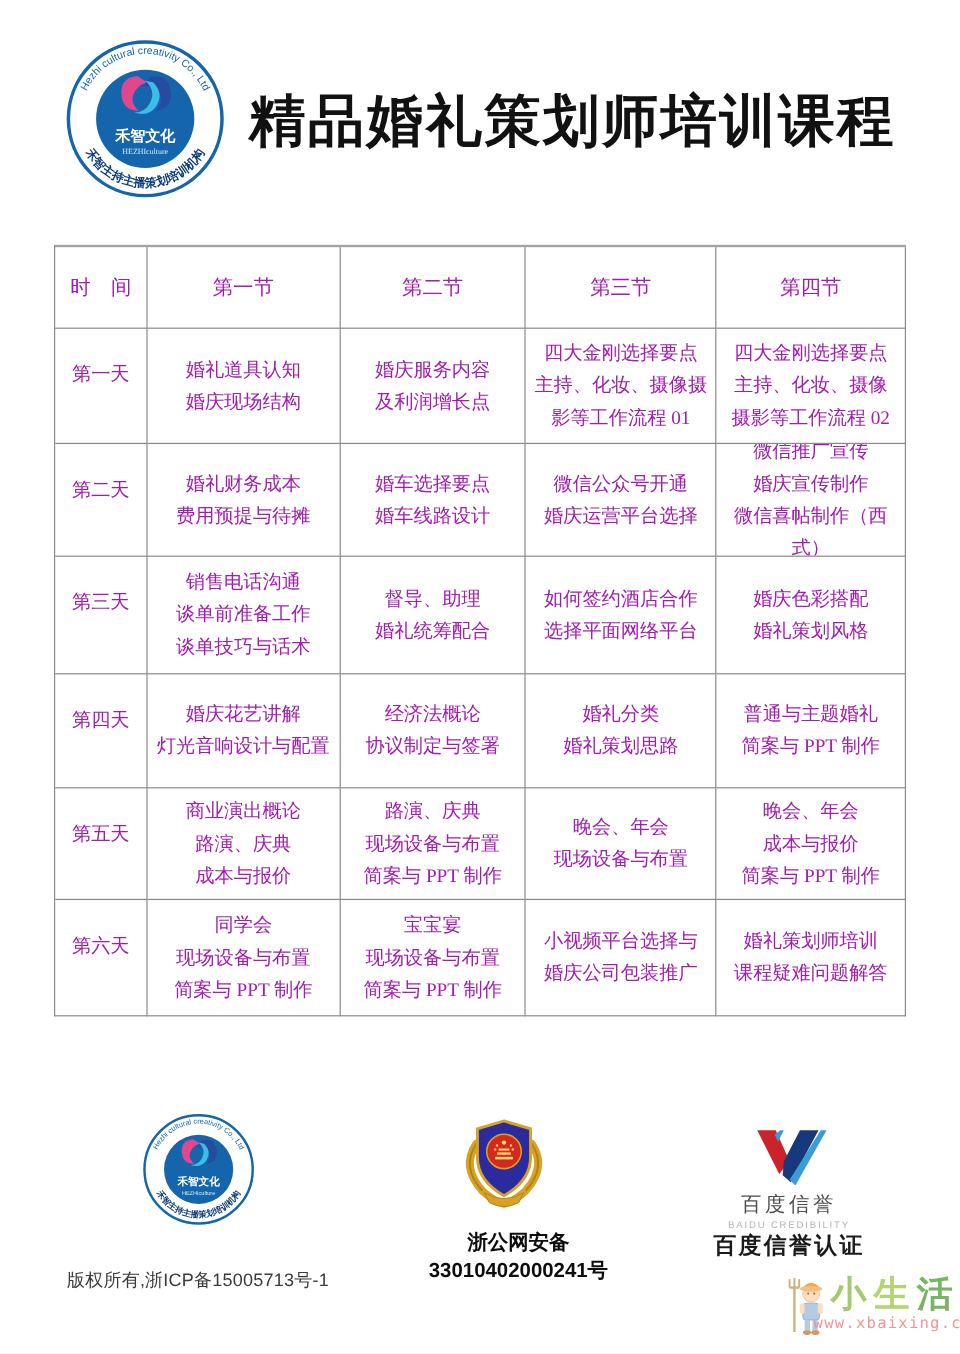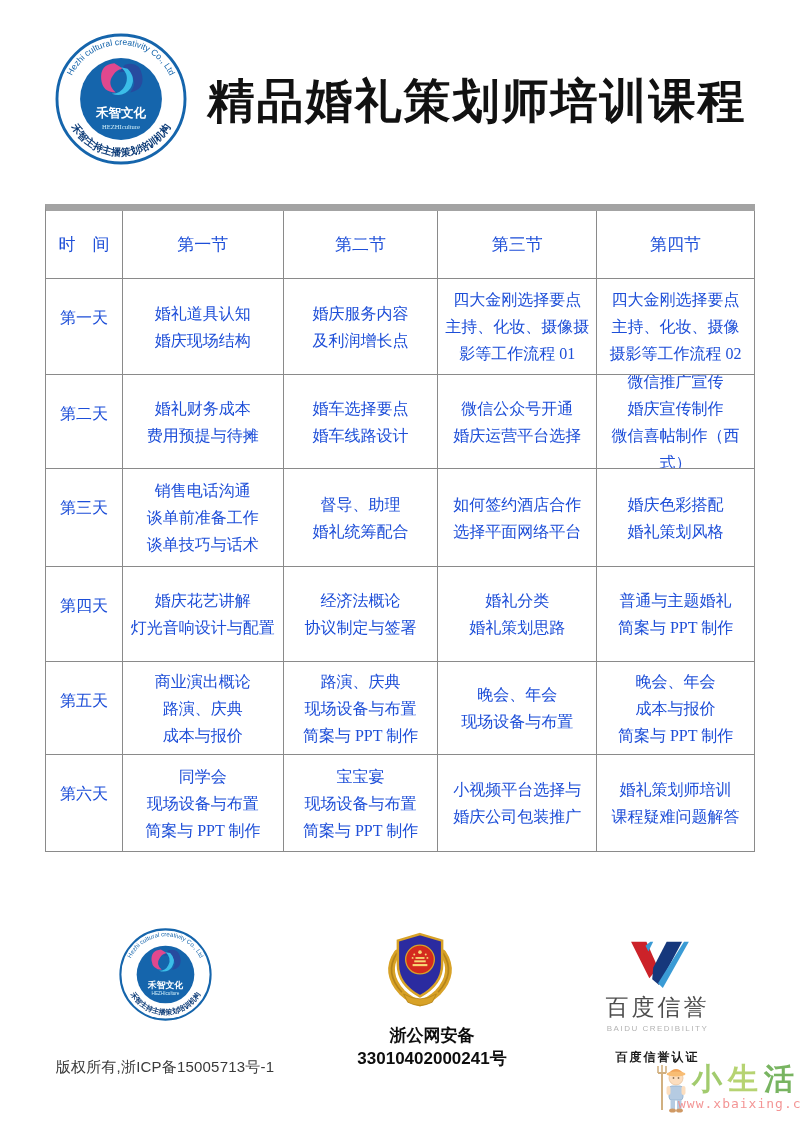--- a/index.html
+++ b/index.html
@@ -21,22 +21,22 @@
   .doc-title {
     position: absolute; left: 172px; top: 70px; width: 610px;
     text-align: center;
     font-size: 47px; font-weight: bold; letter-spacing: 2px;
     color: #111111; white-space: nowrap;
   }
 
   
   .ctable {
     position: absolute; left: 45px; top: 204px; width: 710px;
-    border-top: 7px solid #a3a3a3; border-left: 1px solid #8a8a8a;
-    font-size: 16px; line-height: 27px; color: #1d4ed8;
+    border-top: 2px solid #a3a3a3; border-left: 1px solid #8a8a8a;
+    font-size: 16px; line-height: 27px; color: #a21caf;
   }
   .trow { display: flex; }
   .trow.h0 { height: 68px; }
   .trow.r1 { height: 96px; }
   .trow.r2 { height: 94px; }
   .trow.r3 { height: 98px; }
   .trow.r4 { height: 95px; }
   .trow.r5 { height: 93px; }
   .trow.r6 { height: 97px; }
   .cell {
@@ -57,23 +57,23 @@
   .f-left   { left: 35px;  top: 928px; width: 260px; }
   .f-center { left: 300px; top: 930px; width: 240px; }
   .f-right  { left: 565px; top: 936px; width: 185px; }
   .logo-foot { width: 93px; height: 93px; margin: 0 auto 6px auto; }
   .badge-icon { width: 88px; height: 82px; margin: 0 auto 12px auto; }
   .badge-icon svg { width: 100%; height: 100%; display: block; }
   .copyright-text { font-size: 15px; color: #3a3a3a; letter-spacing: 0.2px; margin-top: 37px; }
   .police-text { font-size: 17px; font-weight: bold; color: #0d0d0d; margin-left: 24px; }
   .baidu-logo { width: 64px; height: 52px; margin: 0 auto 4px auto; }
   .baidu-logo svg { width: 100%; height: 100%; display: block; }
-  .baidu-name { font-size: 23px; color: #4d4d4d; letter-spacing: 3px; }
+  .baidu-name { font-size: 17px; color: #4d4d4d; letter-spacing: 3px; }
   .baidu-en { font-size: 8px; color: #b3b3b3; letter-spacing: 1.5px; margin-top: 1px; }
-  .baidu-cert { font-size: 12px; font-weight: bold; color: #1a1a1a; letter-spacing: 2px; margin-top: 16px; }
+  .baidu-cert { font-size: 19px; font-weight: bold; color: #1a1a1a; letter-spacing: 2px; margin-top: 0; }
 
   
   .watermark { position: absolute; left: 650px; top: 1060px; width: 150px; height: 60px; }
   .wm-figure { position: absolute; left: 6px; top: 2px; width: 34px; height: 52px; opacity: 0.85; }
   .wm-figure svg { width: 100%; height: 100%; display: block; }
   .wm-chars { position: absolute; left: 42px; top: 2px; display: flex; gap: 6px;
               font-weight: bold; font-size: 30px; line-height: 34px;
               font-family: "Liberation Sans", "DejaVu Sans", sans-serif; opacity: 0.8; }
   .wm-url { position: absolute; left: 28px; top: 36px; font-size: 13px; letter-spacing: 1px;
             color: #f28a8a; opacity: 0.9;

